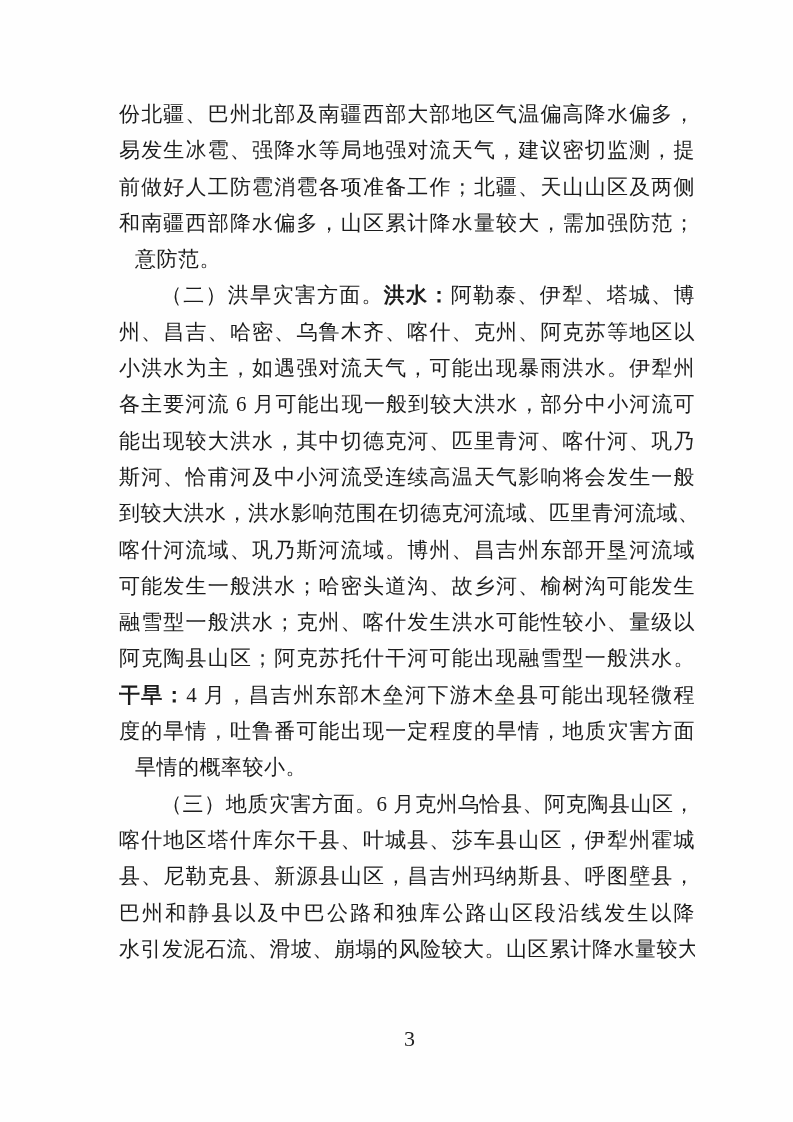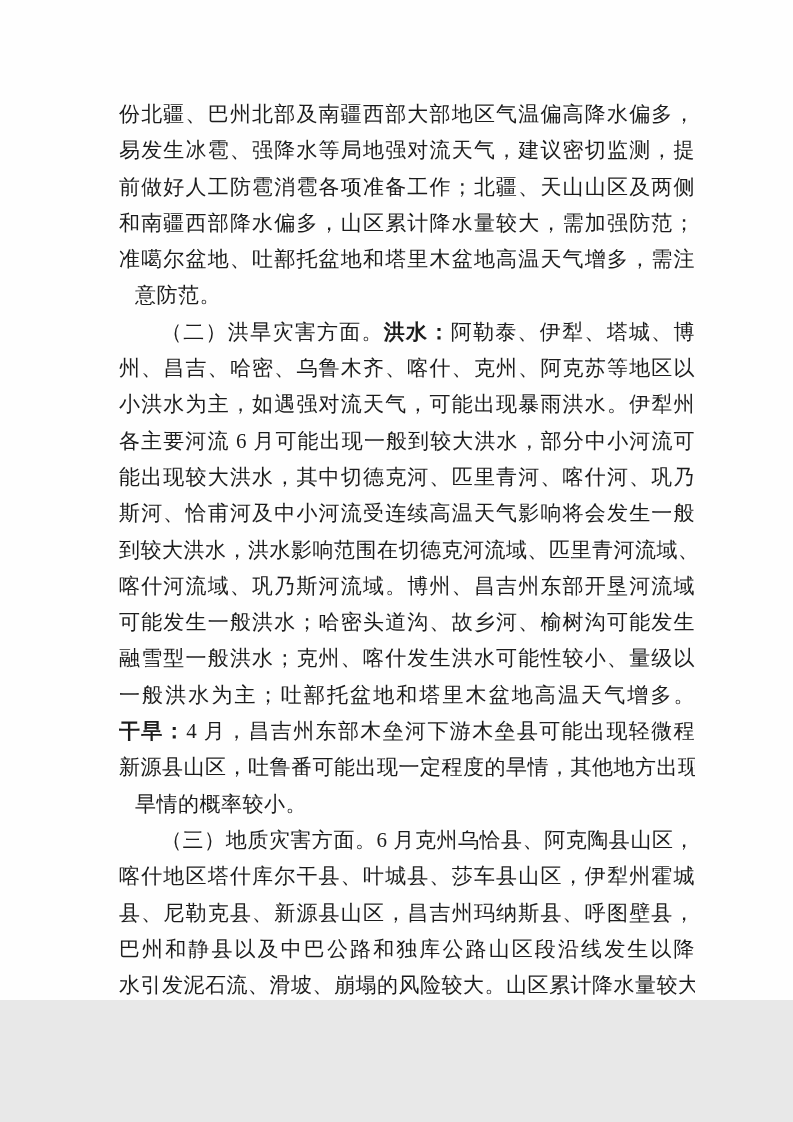--- a/index.html
+++ b/index.html
@@ -3,21 +3,21 @@
 <meta charset="utf-8">
 <style>
   html, body {
     margin: 0;
     padding: 0;
     background: #e8e8e8;
   }
   .page {
     position: relative;
     width: 793px;
-    height: 1000px;
+    height: 1122px;
     margin: 0 auto;
     background: #fefefe;
     color: #1c1c1c;
     font-family: "Liberation Serif", "DejaVu Serif", serif;
     overflow: hidden;
   }
   .doc-body {
     position: absolute;
     left: 119px;
     top: 96px;
@@ -63,39 +63,38 @@
 <body>
 
 <div class="page">
 
   <div class="doc-body">
 
     <div class="line"><span>份北疆、巴州北部及南疆西部大部地区气温偏高降水偏多，</span></div>
     <div class="line"><span>易发生冰雹、强降水等局地强对流天气，建议密切监测，提</span></div>
     <div class="line"><span>前做好人工防雹消雹各项准备工作；北疆、天山山区及两侧</span></div>
     <div class="line"><span>和南疆西部降水偏多，山区累计降水量较大，需加强防范；</span></div>
-    <div class="line"><span>准噶尔盆地、吐鄯托盆地和塔里木盆地高温天气增多，需注</span></div>
     <div class="line para-end"><span>意防范。</span></div>
 
     <div class="line indent"><span class="seg-kai">（二）洪旱灾害方面。</span><span class="seg-bold">洪水：</span><span>阿勒泰、伊犁、塔城、博</span></div>
 
     <div class="line"><span>州、昌吉、哈密、乌鲁木齐、喀什、克州、阿克苏等地区以</span></div>
     <div class="line"><span>小洪水为主，如遇强对流天气，可能出现暴雨洪水。伊犁州</span></div>
     <div class="line"><span>各主要河流 6 月可能出现一般到较大洪水，部分中小河流可</span></div>
     <div class="line"><span>能出现较大洪水，其中切德克河、匹里青河、喀什河、巩乃</span></div>
     <div class="line"><span>斯河、恰甫河及中小河流受连续高温天气影响将会发生一般</span></div>
     <div class="line"><span>到较大洪水，洪水影响范围在切德克河流域、匹里青河流域、</span></div>
     <div class="line"><span>喀什河流域、巩乃斯河流域。博州、昌吉州东部开垦河流域</span></div>
     <div class="line"><span>可能发生一般洪水；哈密头道沟、故乡河、榆树沟可能发生</span></div>
     <div class="line"><span>融雪型一般洪水；克州、喀什发生洪水可能性较小、量级以</span></div>
-    <div class="line"><span>一般洪水为主；吐鄯托盆地和塔里木盆地高温天气增多。</span></div>
+    <div class="line"><span>阿克陶县山区；阿克苏托什干河可能出现融雪型一般洪水。</span></div>
 
     <div class="line"><span class="seg-bold">干旱：</span><span>4 月，昌吉州东部木垒河下游木垒县可能出现轻微程</span></div>
 
-    <div class="line"><span>新源县山区，吐鲁番可能出现一定程度的旱情，其他地方出现</span></div>
+    <div class="line"><span>度的旱情，吐鲁番可能出现一定程度的旱情，地质灾害方面</span></div>
     <div class="line para-end"><span>旱情的概率较小。</span></div>
 
     <div class="line indent"><span class="seg-kai">（三）地质灾害方面。</span><span>6 月克州乌恰县、阿克陶县山区，</span></div>
 
     <div class="line"><span>喀什地区塔什库尔干县、叶城县、莎车县山区，伊犁州霍城</span></div>
     <div class="line"><span>县、尼勒克县、新源县山区，昌吉州玛纳斯县、呼图壁县，</span></div>
     <div class="line"><span>巴州和静县以及中巴公路和独库公路山区段沿线发生以降</span></div>
     <div class="line"><span>水引发泥石流、滑坡、崩塌的风险较大。山区累计降水量较大</span></div>
 
   </div>

